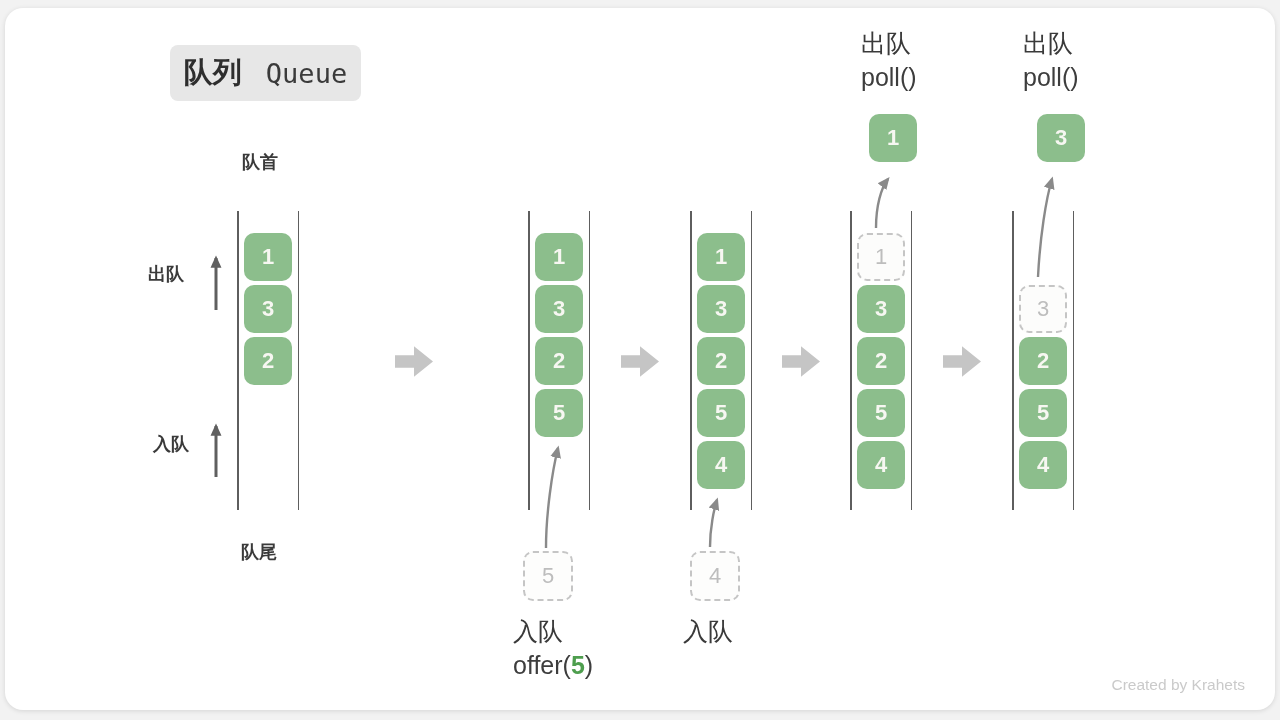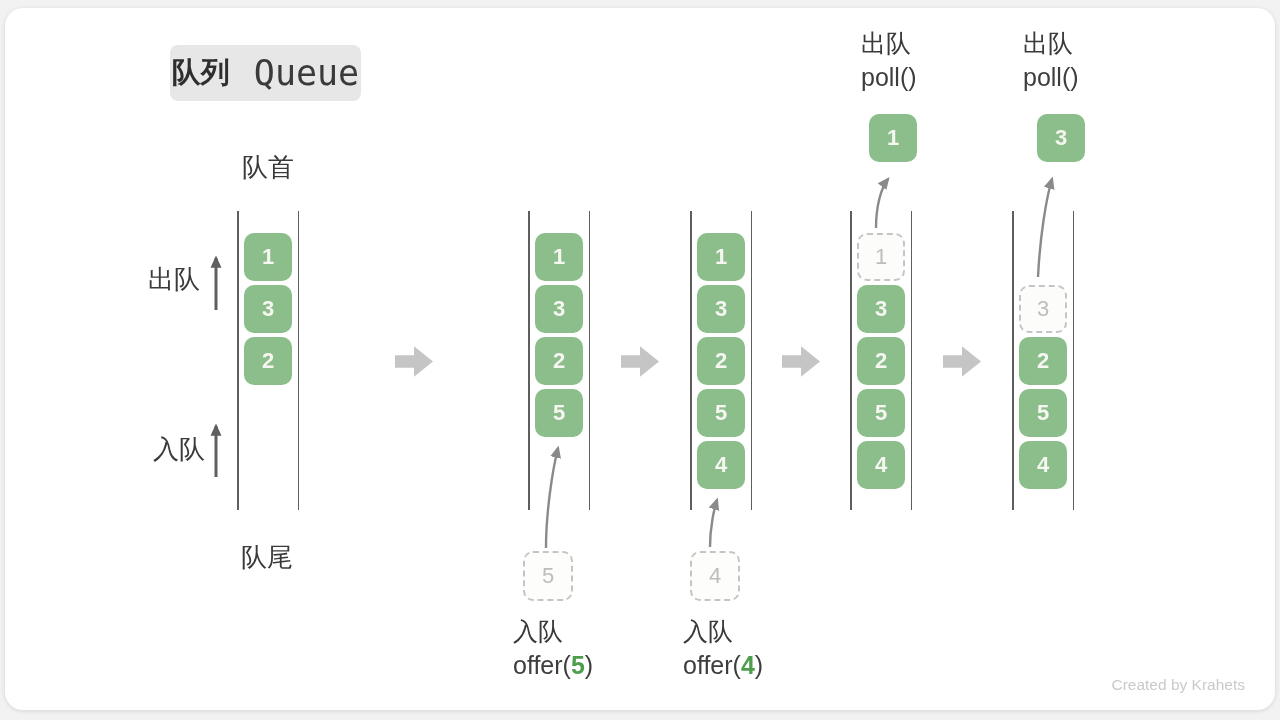--- a/index.html
+++ b/index.html
@@ -28,24 +28,24 @@
     background:#ffffff;border-radius:18px;
     box-shadow:0 1px 5px rgba(0,0,0,.12);
   }
   
   .title-badge{
     position:absolute;left:170px;top:45px;width:191px;height:56px;
     background:var(--badge-bg);border-radius:8px;
     display:flex;align-items:center;justify-content:center;gap:24px;
   }
   .title-zh{font-size:29px;font-weight:700;color:#2e2e2e;}
-  .title-en{font-family:"DejaVu Sans Mono","Liberation Mono",monospace;font-size:35px;color:#3a3a3a;}
-
-  
-  .lbl{position:absolute;font-size:26px;font-weight:400;color:var(--text);white-space:nowrap;}
+  .title-en{font-family:"DejaVu Sans Mono","Liberation Mono",monospace;font-size:27px;color:#3a3a3a;}
+
+  
+  .lbl{position:absolute;font-size:18px;font-weight:700;color:var(--text);white-space:nowrap;}
   .lbl-front{left:242px;top:150px;}
   .lbl-rear{left:241px;top:540px;text-align:right;}
   .lbl-dequeue{left:148px;top:262px;}
   .lbl-enqueue{left:153px;top:432px;}
 
   
   .queue{position:absolute;top:211px;width:62px;height:299px;}
   .q1{left:237px;} .q2{left:528px;} .q3{left:690px;} .q4{left:850px;} .q5{left:1012px;}
   .wall{position:absolute;top:0;bottom:0;width:1.5px;background:var(--wall);}
   .wall.l{left:0;} .wall.r{right:0;}
@@ -170,21 +170,20 @@
 
 <div class="result r4">1</div>
 <div class="result r5">3</div>
 
 <div class="op op-b2">
   <div class="op-zh">入队</div>
   <div class="op-code"><span>offer(</span><span class="arg">5</span><span>)</span></div>
 </div>
 <div class="op op-b3">
   <div class="op-zh">入队</div>
-  <div class="op-code"><span>offer(</span><span class="arg">4</span><span>)</span></div>
 </div>
 <div class="op op-t4">
   <div class="op-zh">出队</div>
   <div class="op-code">poll()</div>
 </div>
 <div class="op op-t5">
   <div class="op-zh">出队</div>
   <div class="op-code">poll()</div>
 </div>
 

